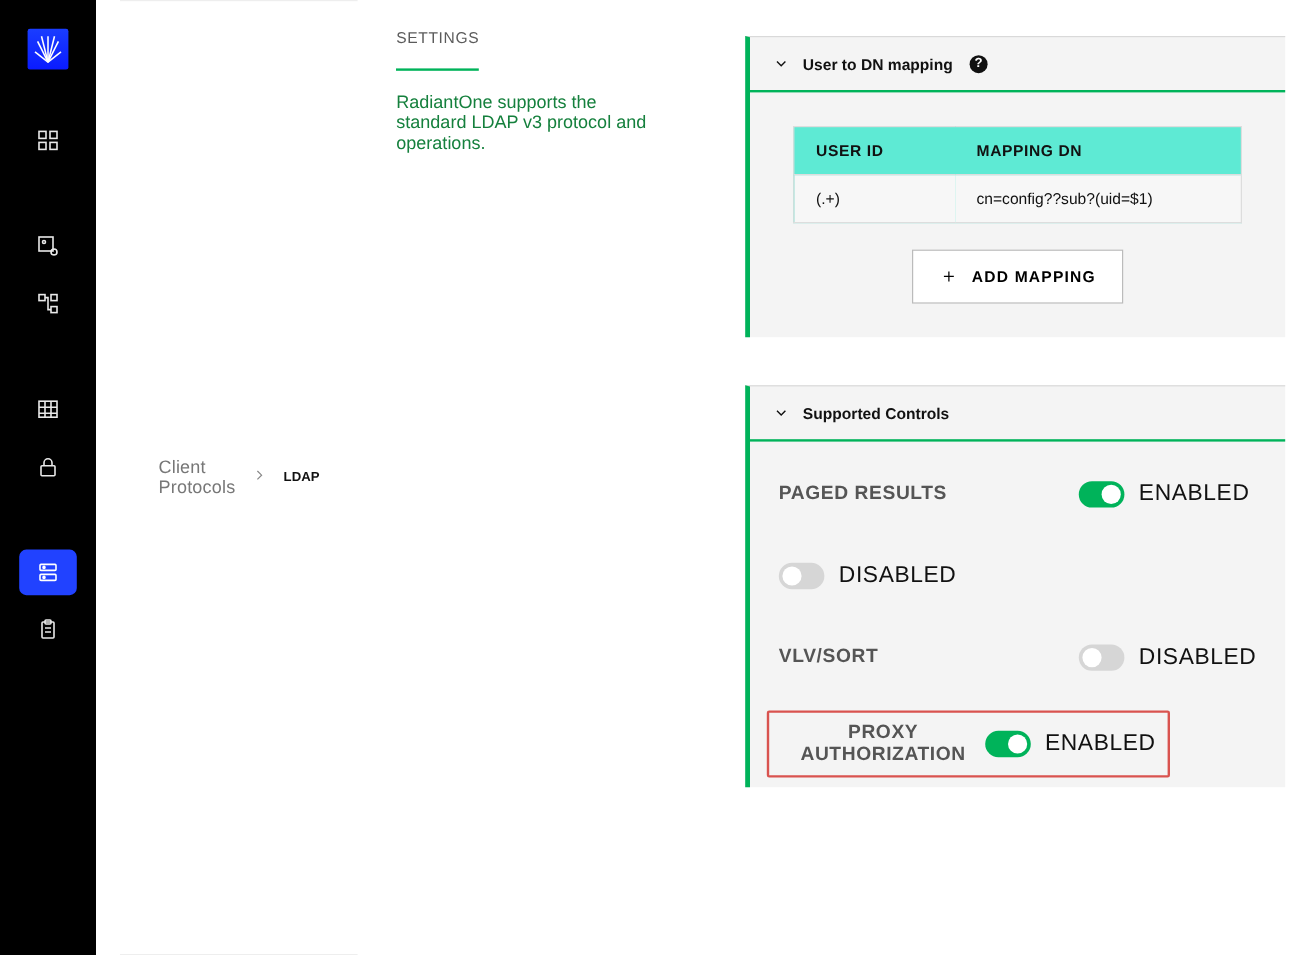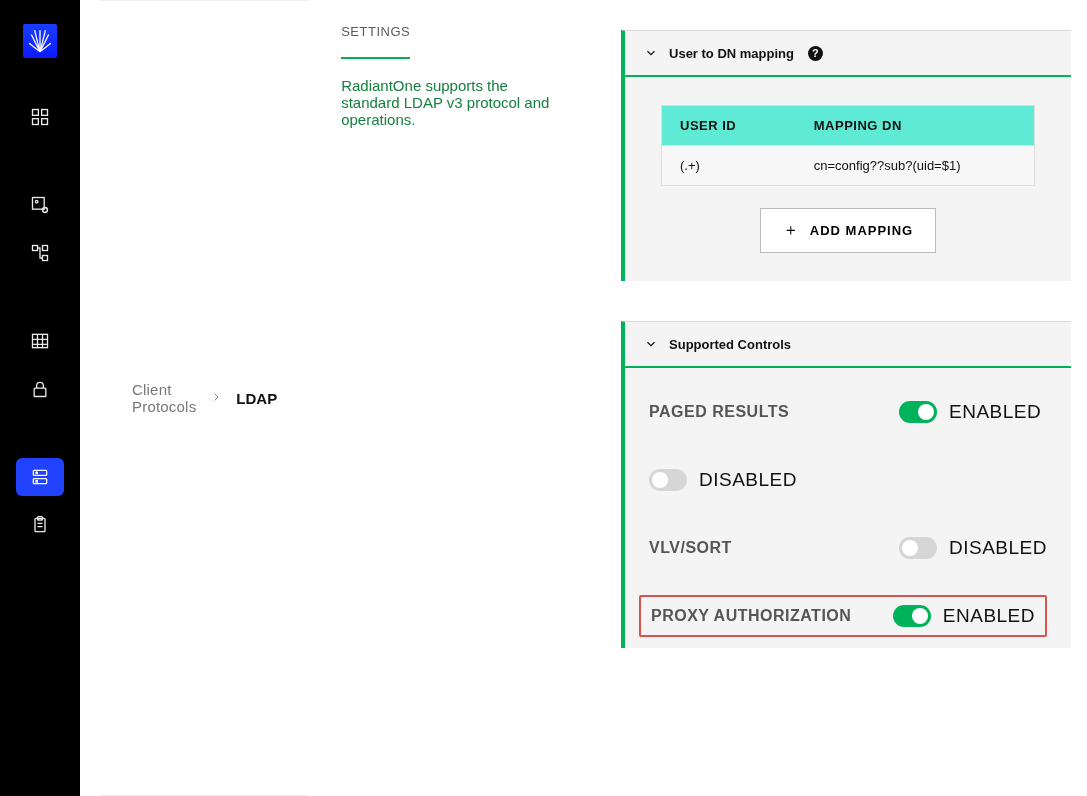--- a/index.html
+++ b/index.html
@@ -9,21 +9,21 @@
   .logo { width: 34px; height: 34px; background: linear-gradient(180deg,#1a3dff,#0a1bff); border-radius: 2px; display:flex; align-items:center; justify-content:center; margin-bottom:40px; }
   .logo svg { width: 26px; height:26px; }
   .nav-icon { width: 48px; height: 38px; display:flex; align-items:center; justify-content:center; color:#e9e9e9; margin-bottom:10px; border-radius:6px; cursor:pointer; }
   .nav-icon svg { width:20px; height:20px; }
   .nav-icon.active { background:#2142ff; }
   .nav-group-gap { height: 40px; }
   .main { flex:1; display:flex; flex-direction:row;margin-left:20px; }
   .crumbbar { border-top:1px solid #eee; border-bottom:1px solid #eee; padding: 14px 32px; display:flex; align-items:center; gap:14px; }
   .crumb-muted { color:#777; font-size:15px; letter-spacing:0.2px; }
   .crumb-sep { color:#8a8a8a; font-size:16px; }
-  .crumb-current { font-weight:700; font-size:15px; }
+  .crumb-current { font-weight:700; font-size:11px; }
   .topinfo { padding: 24px 32px 28px 32px; }
   .tab-strip { display:flex; gap:20px; }
   .tab-item { font-size:13px; letter-spacing:0.5px; color:#5b5b5b; padding-bottom:18px; border-bottom:2px solid #00b35a; font-weight:400; text-transform:uppercase; }
   .desc { margin-top:18px; font-size:15px; color:#15803d; }
   .divider { height:1px; background:#eee; margin: 0; }
   .content { padding: 30px 16px 30px 32px; display:flex; flex-direction:column; gap:40px; }
   .panel { border-left:4px solid #00b35a; border-top:1px solid #d9d9d9; background:#f4f4f4; }
   .panel-header { display:flex; align-items:center; gap:10px; padding:14px 18px; border-bottom:2px solid #00b35a; }
   .chev { width:16px; height:16px; display:inline-flex; align-items:center; justify-content:center; }
   .panel-title { font-weight:700; font-size:13px; }
@@ -213,21 +213,21 @@
                 <div class="control-label">VLV/SORT</div>
                 <div class="toggle-wrap">
                   <div class="toggle off">
                     <div class="knob"></div>
                   </div>
                   <div class="toggle-state">DISABLED</div>
                 </div>
               </div>
             </div>
             <div class="control-row">
-              <div class="highlight-box" style="display: flex; align-items: center; width: 408px;">
+              <div class="highlight-box" style="display: flex; align-items: center; width: 336px; text-align: center;">
                 <div class="control-label">PROXY AUTHORIZATION</div>
                 <div class="toggle-wrap">
                   <div class="toggle on">
                     <div class="knob"></div>
                   </div>
                   <div class="toggle-state">ENABLED</div>
                 </div>
               </div>
             </div>
           </div>

